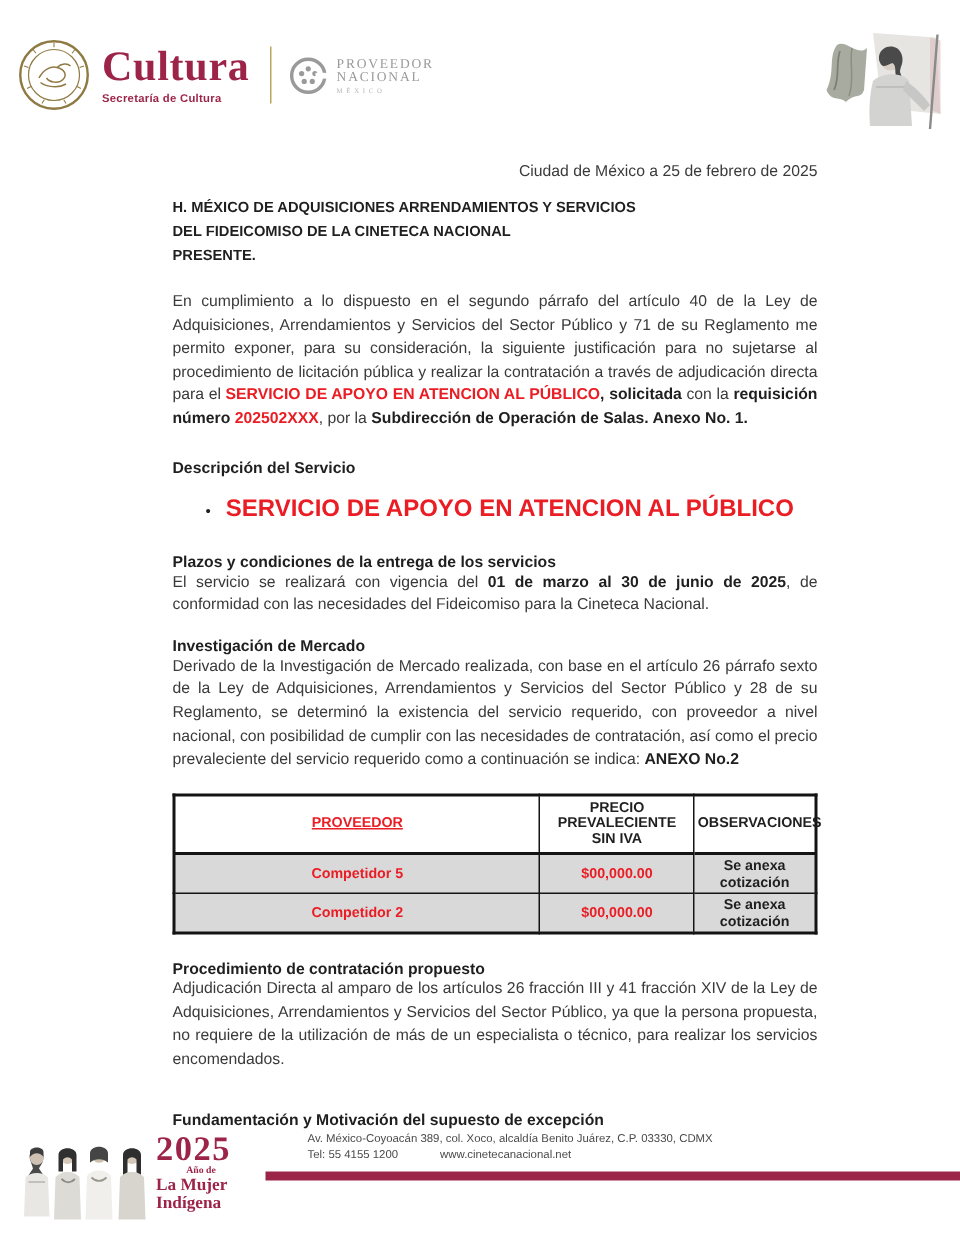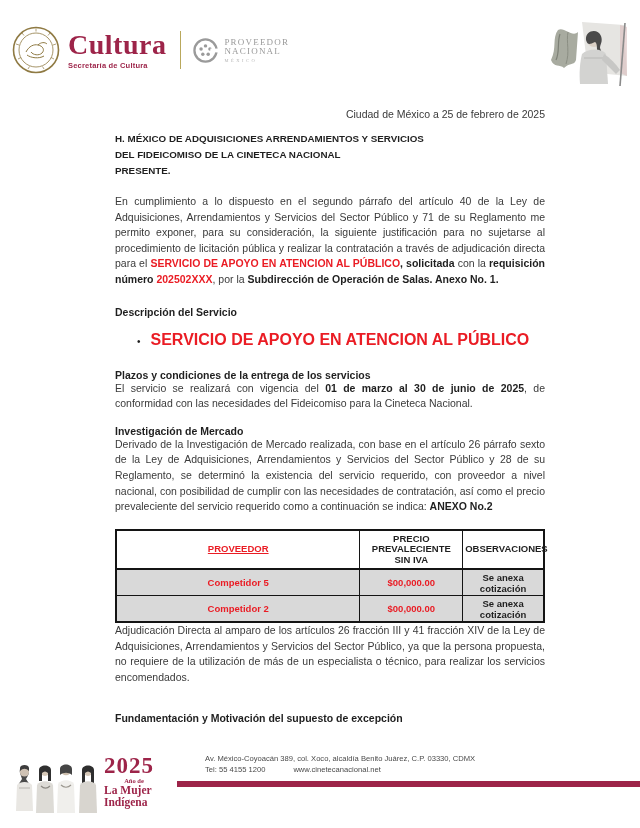--- a/index.html
+++ b/index.html
@@ -196,20 +196,21 @@
       </tr>
       <tr>
         <td class="prov">Competidor 2</td>
         <td class="price">$00,000.00</td>
         <td class="obs">Se anexa cotización</td>
       </tr>
     </tbody>
       </table>
   </div>
 
+  <div class="sec-h h-proc">Procedimiento de contratación propuesto</div>
   <p class="para">Adjudicación Directa al amparo de los artículos 26 fracción III y 41 fracción XIV de la Ley de Adquisiciones, Arrendamientos y Servicios del Sector Público, ya que la persona propuesta, no requiere de la utilización de más de un especialista o técnico, para realizar los servicios encomendados.</p>
 
   <div class="sec-h h-fund">Fundamentación y Motivación del supuesto de excepción</div>
 </div>
 
 <div class="ftr">
   <svg class="women" viewBox="0 0 88 66">
 
     <path d="M6 18 C4 10,14 8,15 16 C15 20,13 22,12 24 L16 30 L4 30 L8 24 Z" fill="#4a4a4a"></path>
     <circle cx="10.5" cy="17" r="4.6" fill="#cfc2b4"></circle>

